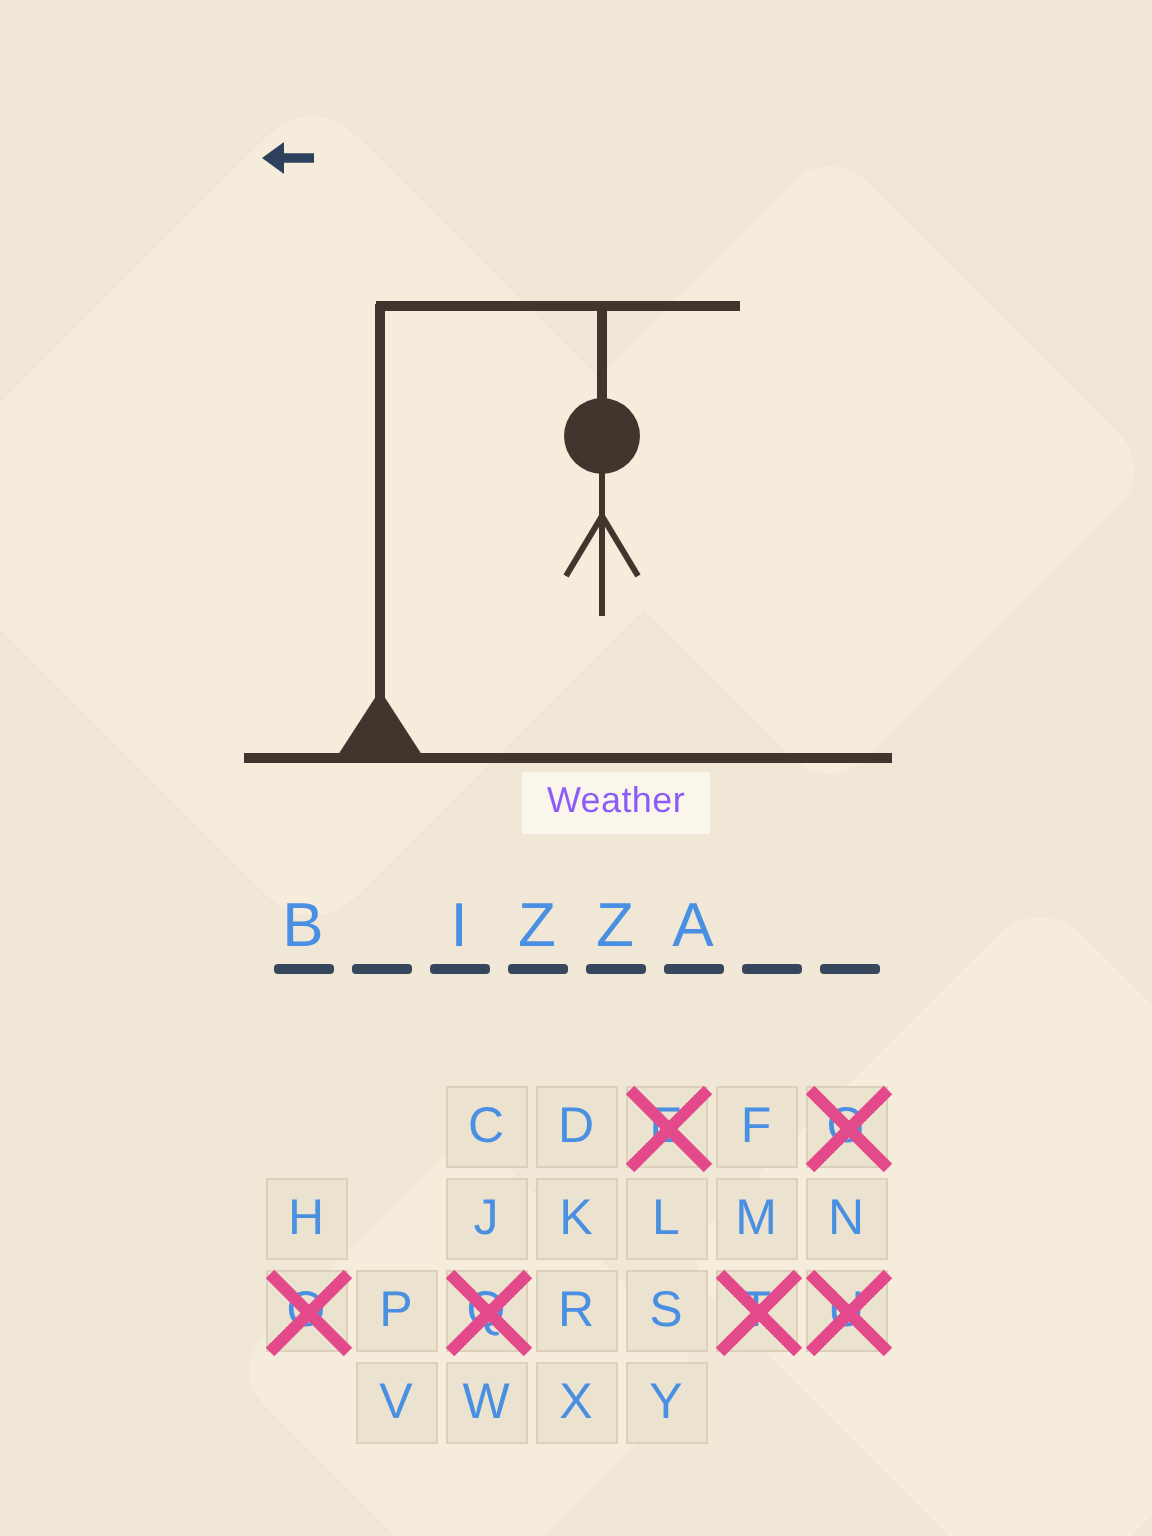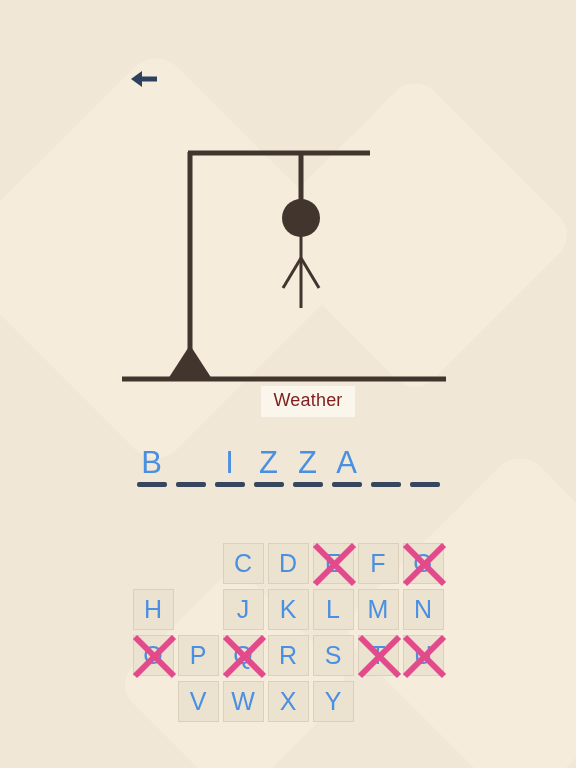--- a/index.html
+++ b/index.html
@@ -86,21 +86,21 @@
   
   .category-chip {
     position: absolute;
     left: 261px;
     top: 386px;
     min-width: 94px;
     padding: 4px 0 6px;
     box-sizing: border-box;
     background: #faf6ec;
     text-align: center;
-    color: #7f1d1d;
+    color: #8b5cf6;
     font-size: 18px;
     line-height: 21px;
     letter-spacing: .2px;
   }
 
   
   .word-row {
     position: absolute;
     left: 0;
     top: 446px;

